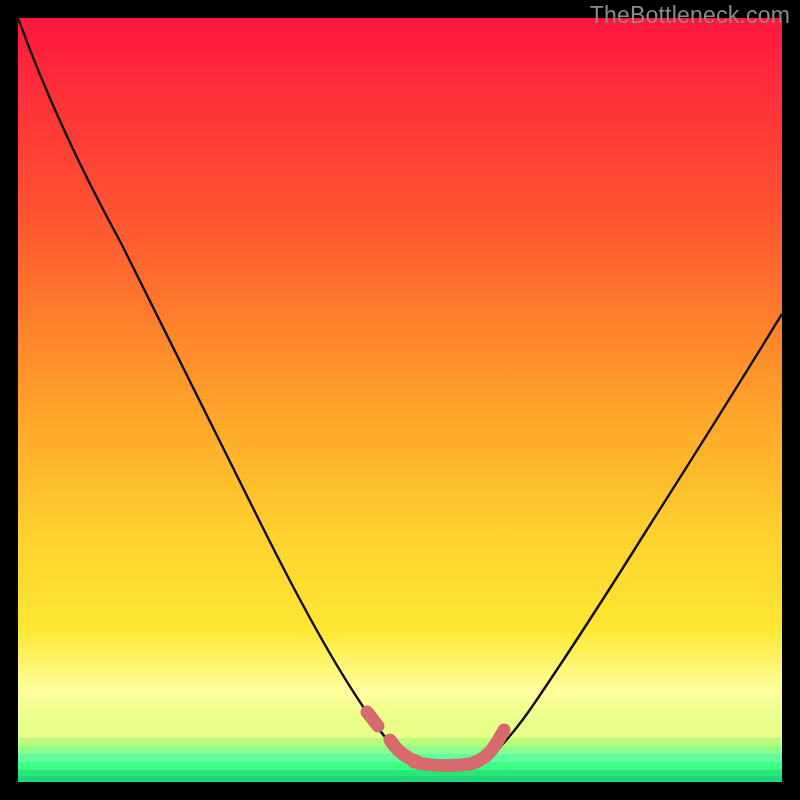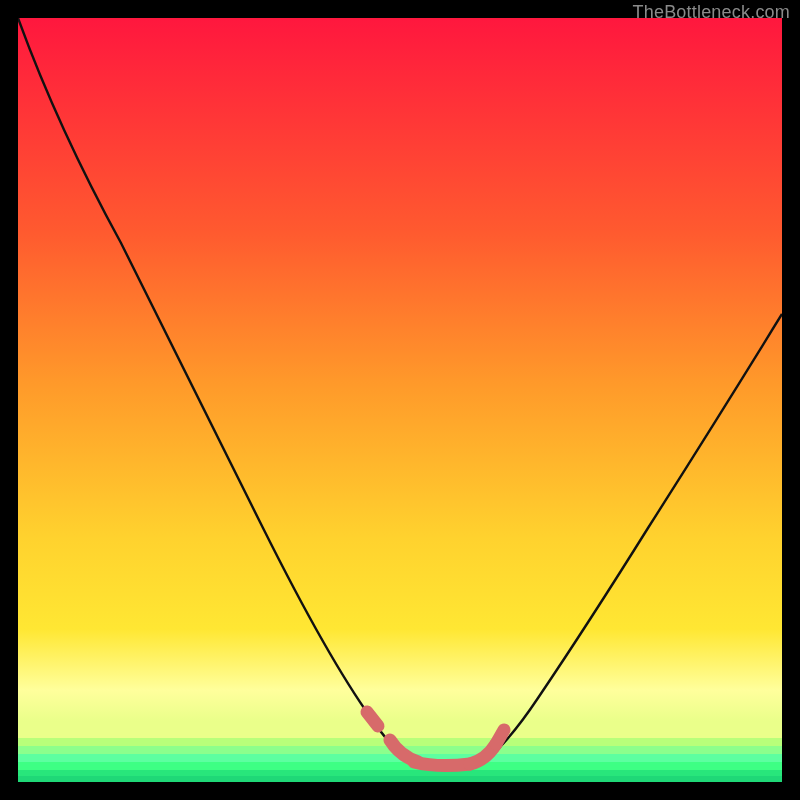--- a/index.html
+++ b/index.html
@@ -38,21 +38,21 @@
     left: 0;
     top: 0;
     width: 100%;
     height: 100%;
   }
   .watermark {
     position: absolute;
     top: 2px;
     right: 10px;
     font-family: Arial, Helvetica, sans-serif;
-    font-size: 18px;
+    font-size: 23px;
     color: #8a8a8a;
     letter-spacing: 0.2px;
     user-select: none;
   }
 </style>
 </head>
 <body>
 
 <div class="frame">
 

